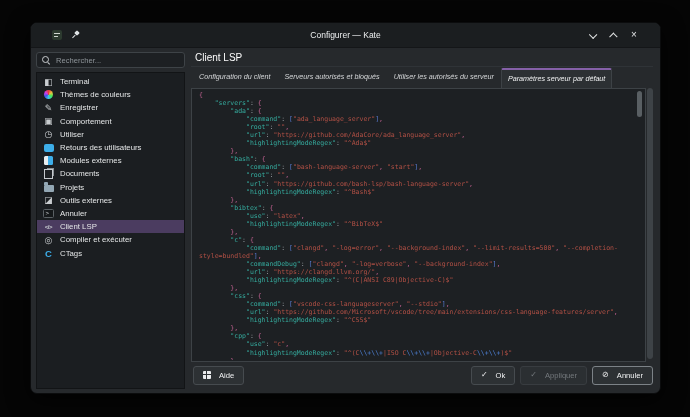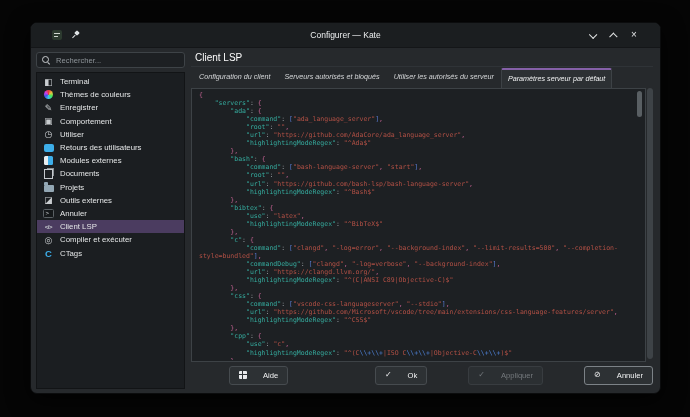--- a/index.html
+++ b/index.html
@@ -107,23 +107,23 @@
   .ed-thumb { width:5px; height:26px; background:#595f63; border-radius:2.5px; }
 
   .outer-sb { position:absolute; right:7px; top:40px; bottom:34px; width:6px;
               background:#212427; border-radius:3px; }
   .outer-thumb { width:6px; height:100%; background:#3e4347; border-radius:3px; }
 
   
   .footer { height:31px; flex:none; display:flex; align-items:center; gap:5px;
             padding:0 0 5px 2px; }
   .footer .spacer { flex:1; }
-  .btn { height:19px; display:inline-flex; align-items:center; gap:16px; padding:0 9px;
+  .btn { height:19px; display:inline-flex; align-items:center; gap:8px; padding:0 9px;
          background:#2d3134; border:1px solid #464b4f; border-radius:3px;
-         font-family:"Liberation Sans",sans-serif; font-size:7.6px; color:#f2f3f4;margin-left:36px; }
+         font-family:"Liberation Sans",sans-serif; font-size:7.6px; color:#f2f3f4; }
   .btn .bic { font-size:8px; line-height:8px; }
   .btn.disabled { color:#74797d; border-color:#383c40; background:#2b2f32; }
   .btn.disabled .bic { color:#74797d; }
   .btn.focused { border-color:#7c8287; }
   .help-ic { width:8px; height:8px; border-radius:1px;
          background: linear-gradient(to right, transparent 0 3px, #2d3134 3px 4.5px, transparent 4.5px),
                      linear-gradient(to bottom, transparent 0 3px, #2d3134 3px 4.5px, transparent 4.5px),
                      #e8eaec; }
 </style>
 </head>

